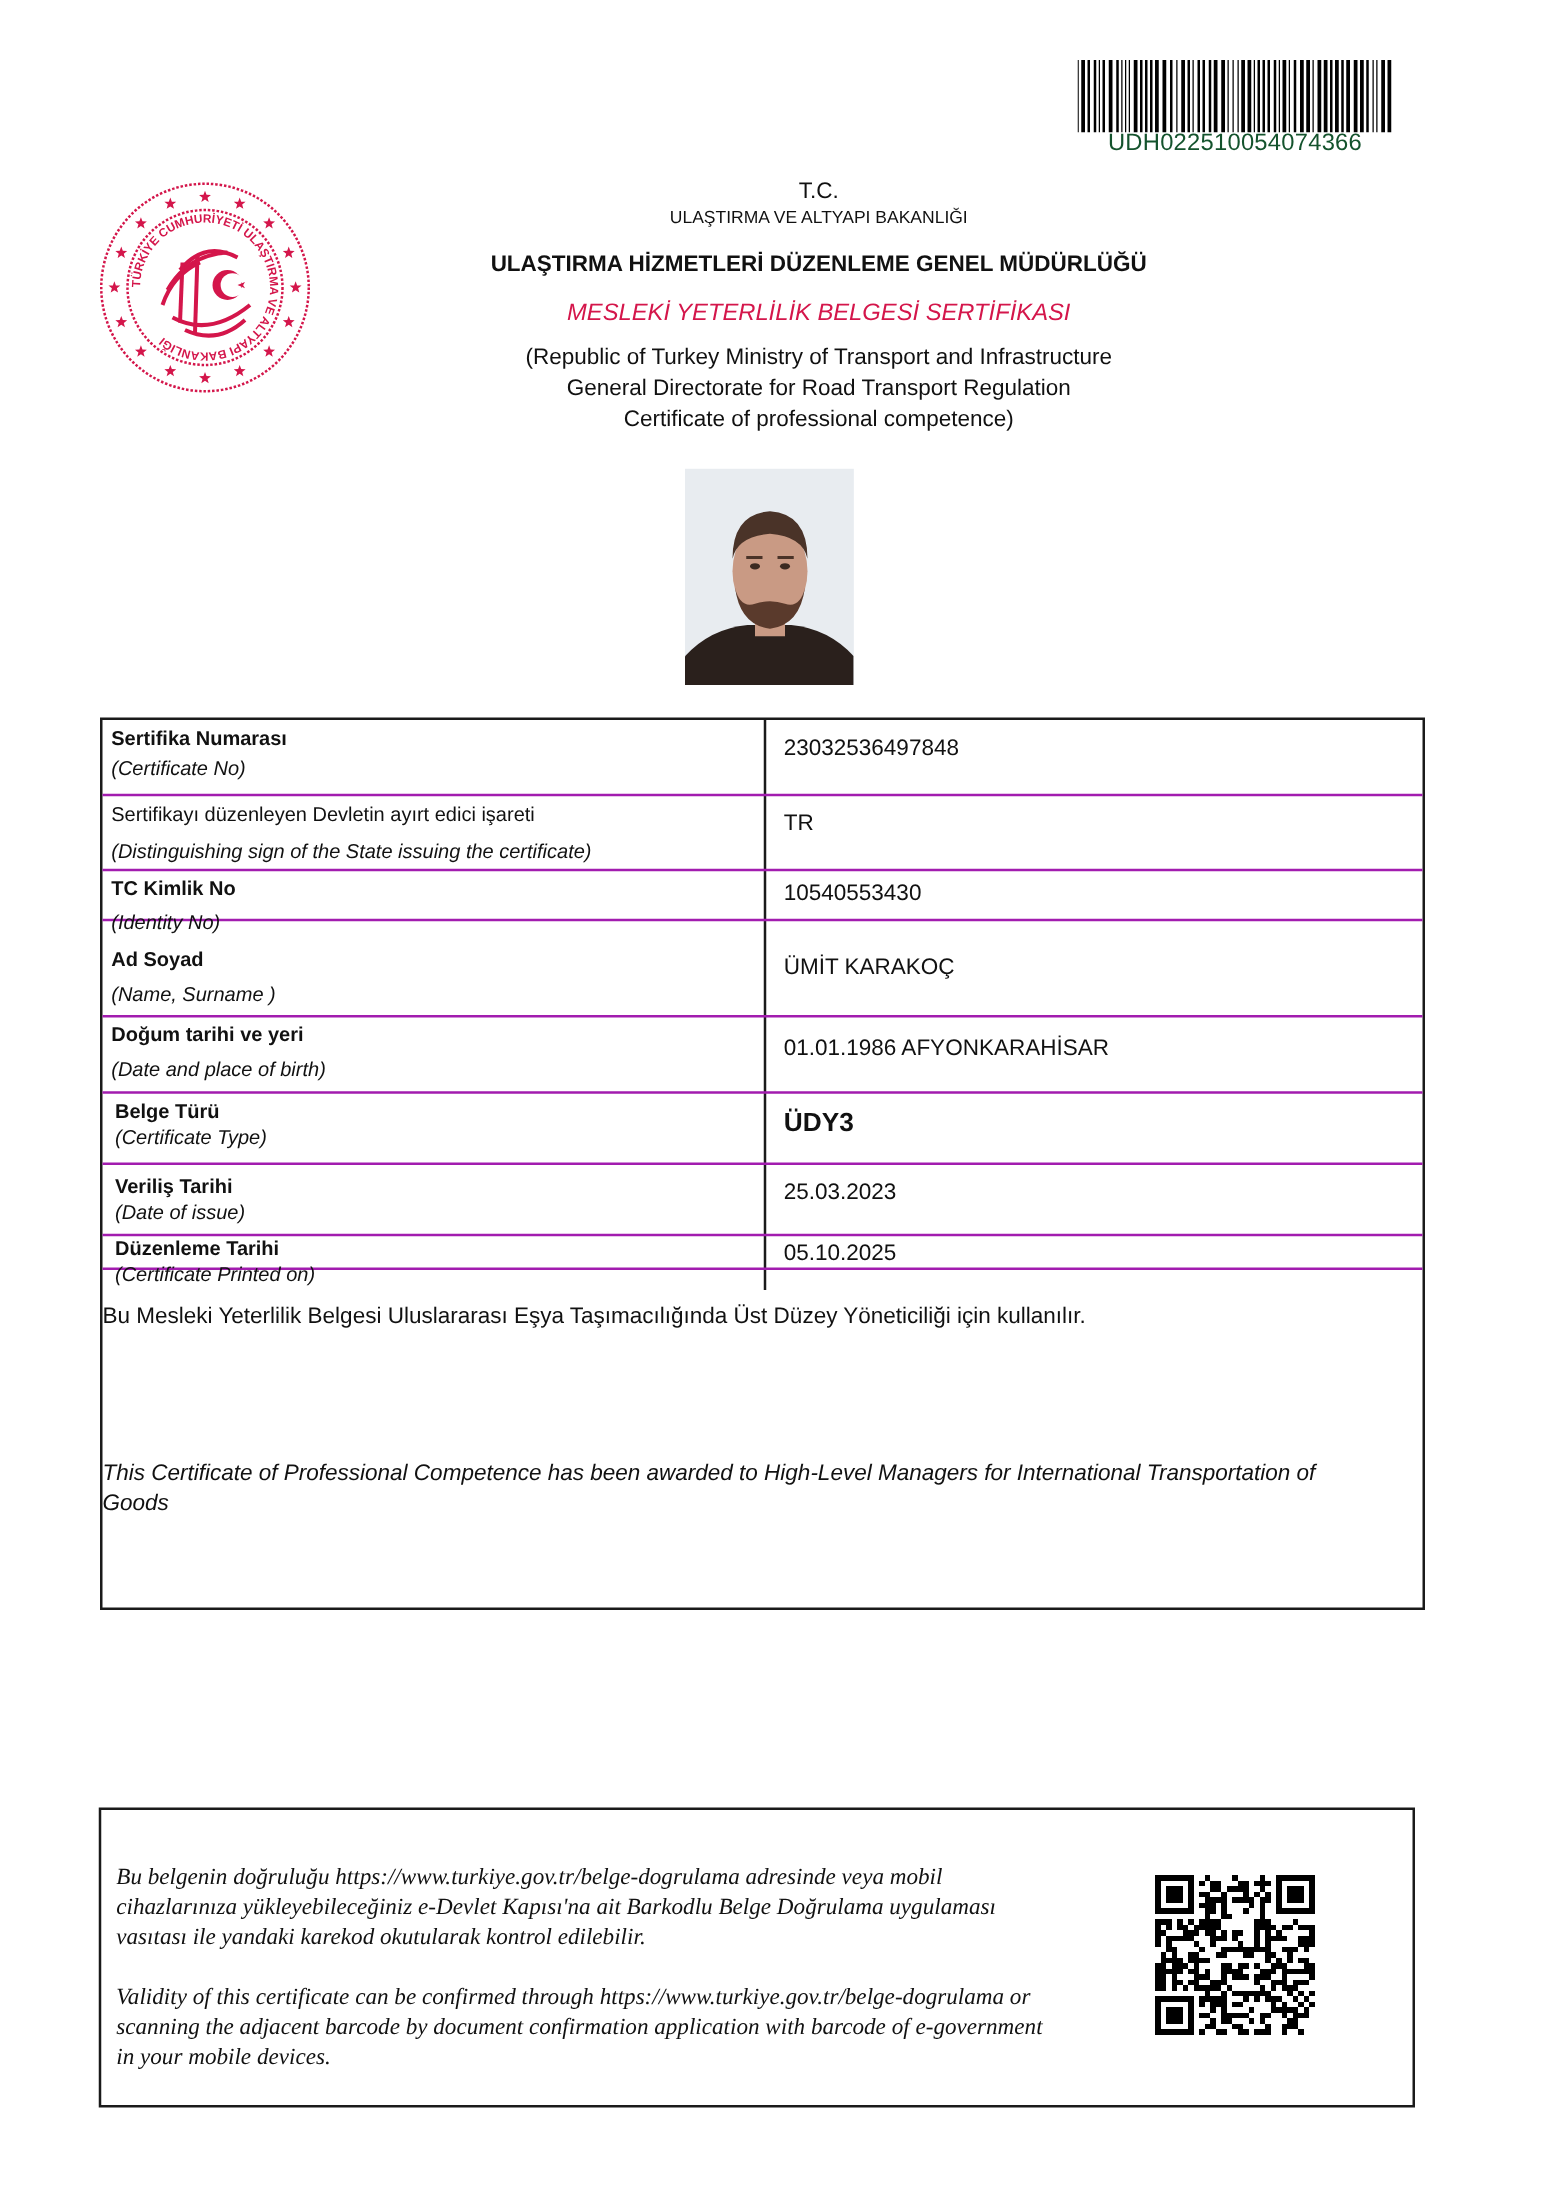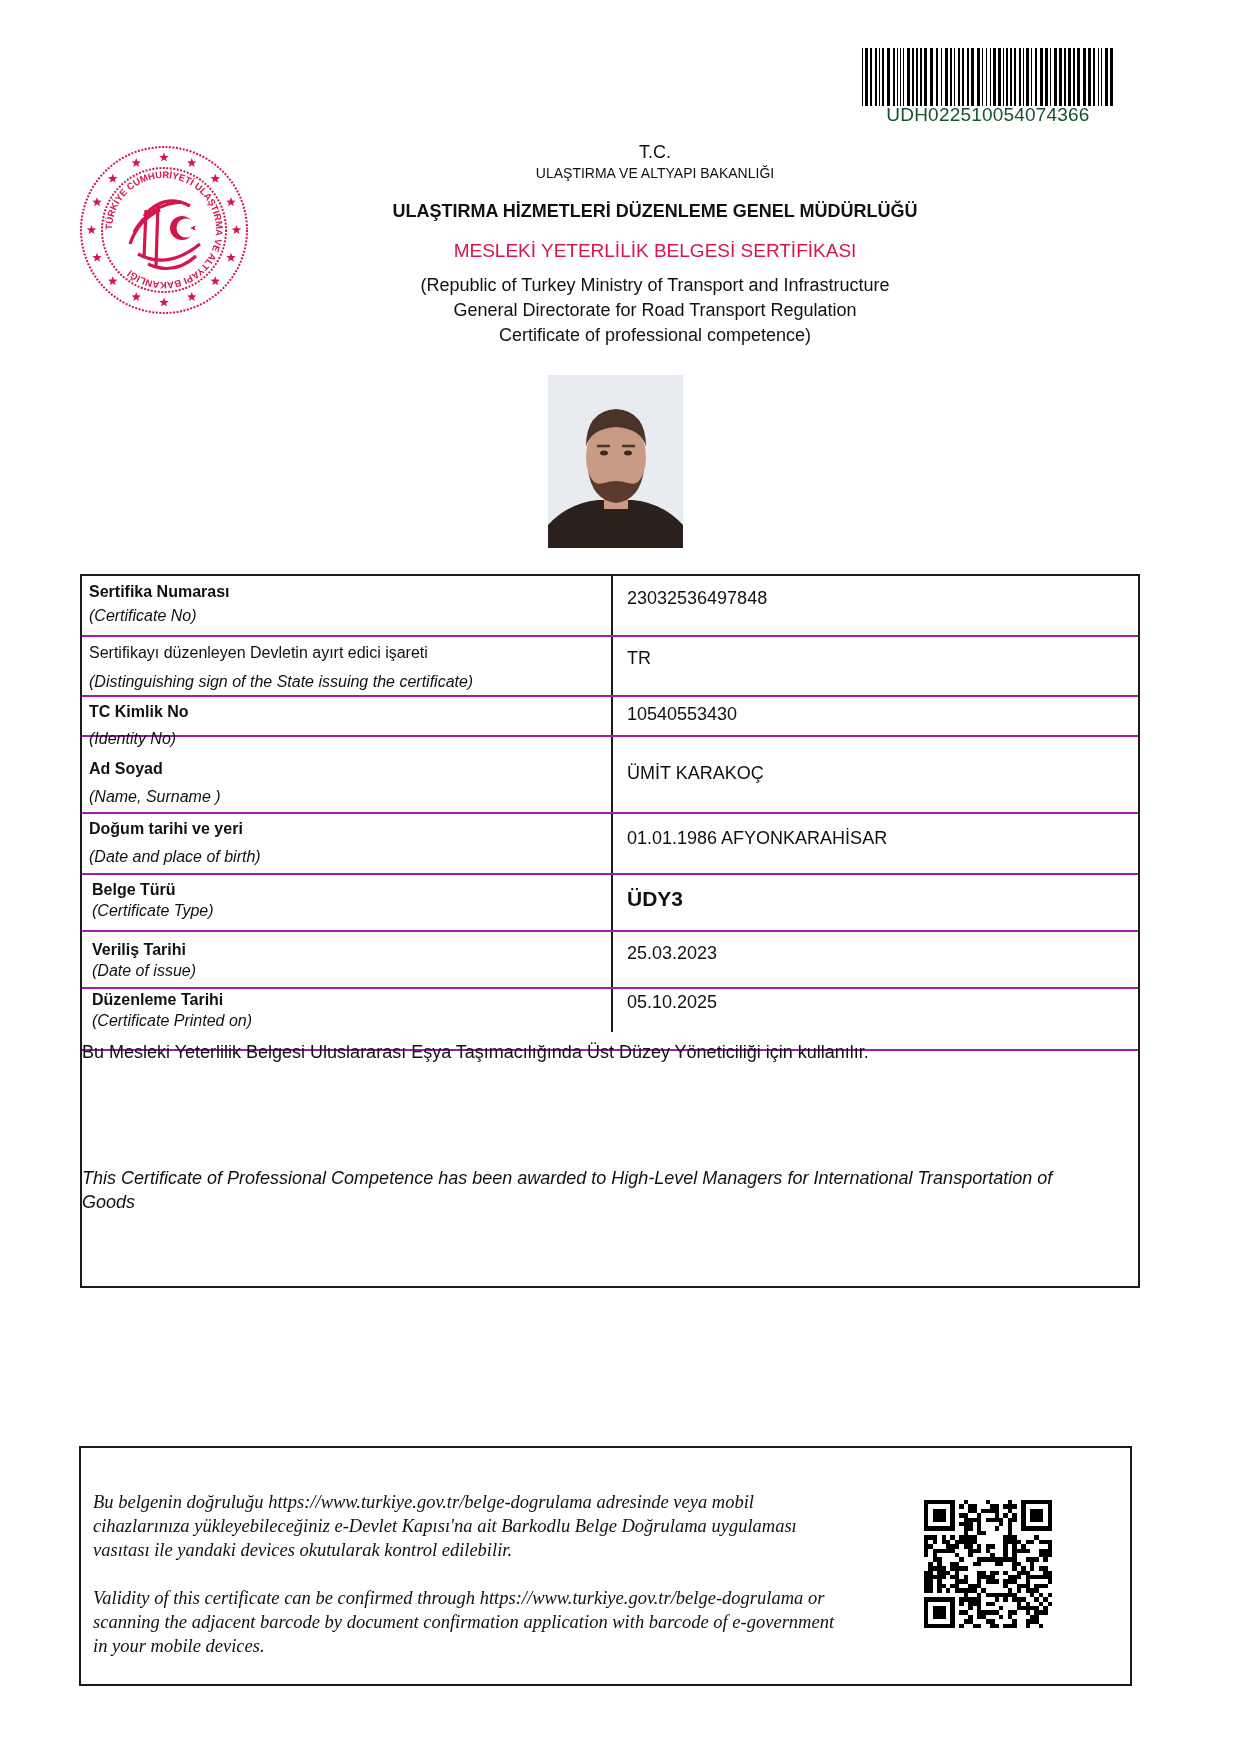--- a/index.html
+++ b/index.html
@@ -13,21 +13,21 @@
                   font-size:19px; letter-spacing:0.2px; color:#14532d; }
 
   
   #seal { left:78px; top:144px; width:172px; height:172px; }
 
   
   .hdr { left:300px; width:710px; text-align:center; }
   #tc { top:142px; font-size:18px; }
   #ministry { top:165px; font-size:14px; }
   #directorate { top:201px; font-size:18px; font-weight:bold; }
-  #cert-title { top:240px; font-size:19px; color:#d4164b; }
+  #cert-title { top:240px; font-size:19px; color:#d4164b;font-style:italic; }
   #en1 { top:275px; font-size:18px; }
   #en2 { top:300px; font-size:18px; }
   #en3 { top:325px; font-size:18px; }
 
   
   #photo { left:548px; top:375px; width:135px; height:173px; overflow:hidden; background:#e9edf1; }
 
   
   #main-box { left:80px; top:574px; width:1060px; height:714px;
               border:2px solid #1a1a1a; box-sizing:border-box; }
@@ -231,34 +231,34 @@
   </div>
 
   <div class="row" style="top:358px;height:55px;">
     <div class="lbl" style="top:5px;left:10px;line-height:21px;">
       <b class="tr">Veriliş Tarihi</b>
       <span class="en">(Date of issue)</span>
     </div>
     <div class="val" style="top:9px;">25.03.2023</div>
   </div>
 
-  <div class="row" style="top:413px;height:62px;padding-left:48px;">
+  <div class="row" style="top:413px;height:27px;padding-left:48px;">
     <div class="lbl" style="top:0px;left:10px;line-height:21px;">
       <b class="tr">Düzenleme Tarihi</b>
       <span class="en">(Certificate Printed on)</span>
     </div>
     <div class="val" style="top:3px;">05.10.2025</div>
   </div>
 
   <div id="note-en" class="abs">This Certificate of Professional Competence has been awarded to High-Level Managers for International Transportation of Goods</div>
   <div id="note-tr" class="abs">Bu Mesleki Yeterlilik Belgesi Uluslararası Eşya Taşımacılığında Üst Düzey Yöneticiliği için kullanılır.</div>
 </div>
 
 <div id="verify-box" class="abs">
-  <div id="v-tr" class="vtext">Bu belgenin doğruluğu https://www.turkiye.gov.tr/belge-dogrulama adresinde veya mobil cihazlarınıza yükleyebileceğiniz e-Devlet Kapısı'na ait Barkodlu Belge Doğrulama uygulaması vasıtası ile yandaki devices okutularak kontrol edilebilir.</div>
+  <div id="v-tr" class="vtext">Bu belgenin doğruluğu https://www.turkiye.gov.tr/belge-dogrulama adresinde veya mobil cihazlarınıza yükleyebileceğiniz e-Devlet Kapısı'na ait Barkodlu Belge Doğrulama uygulaması vasıtası ile yandaki karekod okutularak kontrol edilebilir.</div>
   <div id="v-en" class="vtext">Validity of this certificate can be confirmed through https://www.turkiye.gov.tr/belge-dogrulama or scanning the adjacent barcode by document confirmation application with barcode of e-government in your mobile devices.</div>
 </div>
 <svg id="qr" class="abs" viewBox="0 0 29 29" shape-rendering="crispEdges">
     <rect x="0" y="0" width="1" height="1" fill="#000"></rect>
     <rect x="1" y="0" width="1" height="1" fill="#000"></rect>
     <rect x="2" y="0" width="1" height="1" fill="#000"></rect>
     <rect x="3" y="0" width="1" height="1" fill="#000"></rect>
     <rect x="4" y="0" width="1" height="1" fill="#000"></rect>
     <rect x="5" y="0" width="1" height="1" fill="#000"></rect>
     <rect x="6" y="0" width="1" height="1" fill="#000"></rect>

